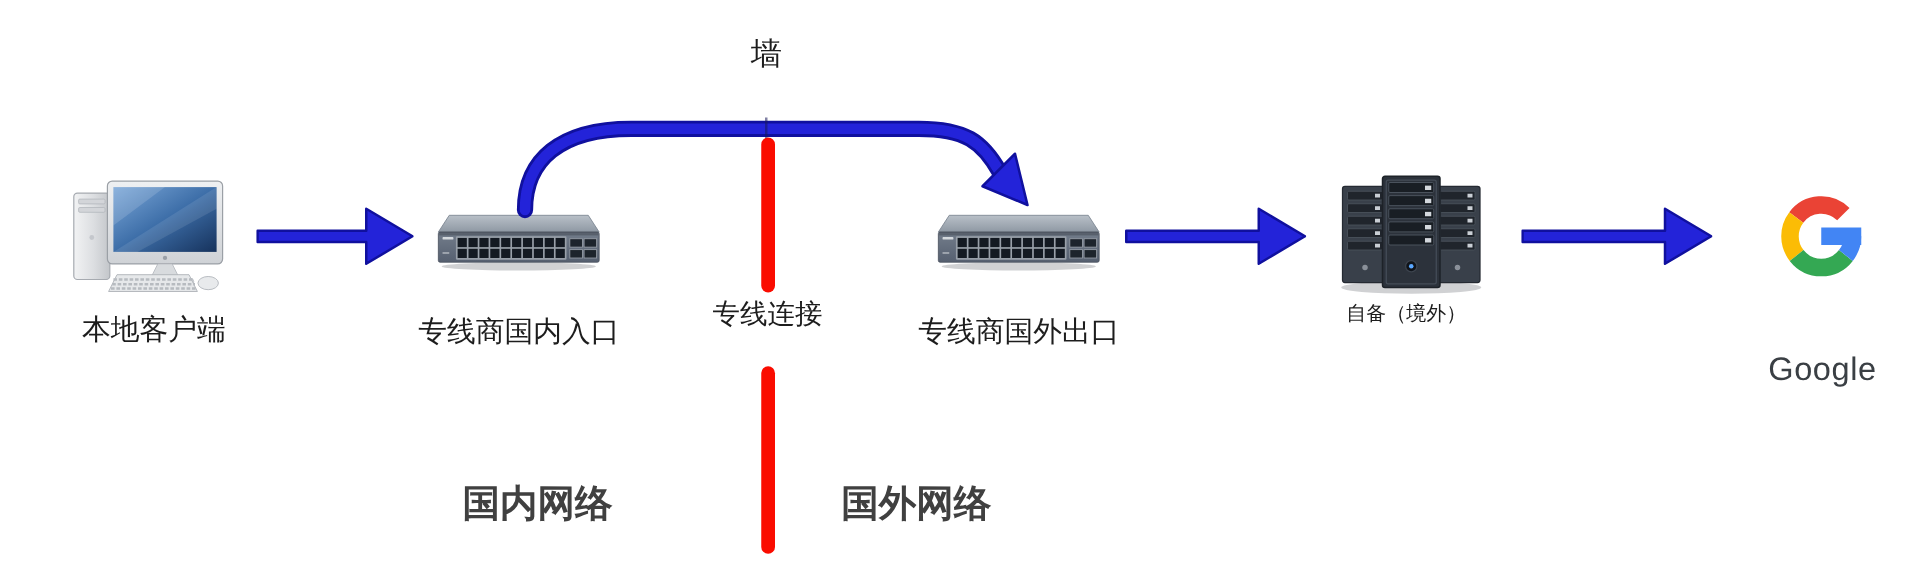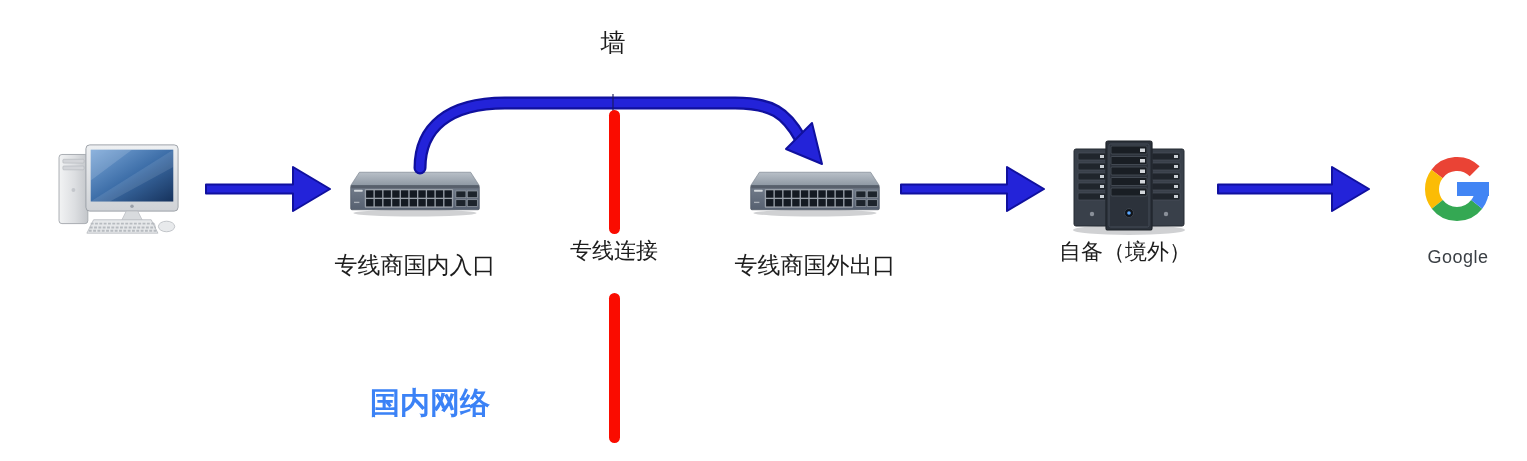--- a/index.html
+++ b/index.html
@@ -6,36 +6,36 @@
   #stage{
     position:relative;width:1527px;height:461px;background:#ffffff;
     font-family:"Liberation Sans","DejaVu Sans",sans-serif;
     overflow:hidden;color:#1d1d1d;
   }
   .abs{position:absolute;}
   .node-label{
     position:absolute;transform:translateX(-50%);
     font-size:23px;color:#1d1d1d;white-space:nowrap;text-align:center;
   }
-  .server-label{font-size:22px;line-height:26px;}
+  .server-label{font-size:16px;line-height:26px;}
   .wall-top-label{
     position:absolute;transform:translateX(-50%);
     font-size:25px;color:#1d1d1d;white-space:nowrap;
   }
   .gap-label{
     position:absolute;transform:translateX(-50%);
     font-size:22px;line-height:27px;text-align:left;color:#1d1d1d;white-space:nowrap;
   }
   .region-label{
     position:absolute;transform:translateX(-50%);
-    font-size:30px;font-weight:bold;color:#3b82f6;white-space:nowrap;
+    font-size:30px;font-weight:bold;color:#404040;white-space:nowrap;
   }
   .google-label{
     position:absolute;transform:translateX(-50%);
-    font-size:18px;color:#3a3f44;letter-spacing:.5px;white-space:nowrap;
+    font-size:26px;color:#3a3f44;letter-spacing:.5px;white-space:nowrap;margin-top:33px;
   }
   .red-seg{
     position:absolute;width:11px;background:#fa0c00;border-radius:6px;
   }
   .wall-tick{
     position:absolute;width:2px;height:18px;background:rgba(25,25,90,.55);
   }
   svg{display:block;}
 </style>
 </head>
@@ -70,20 +70,21 @@
     <polygon points="37,8 80,8 37,40" fill="#ffffff" opacity=".14"></polygon>
     <circle cx="80" cy="67" r="1.8" fill="#9aa0a8"></circle>
     <polygon points="74,72 86,72 92,84 68,84" fill="#d8dbde" stroke="#b4b8bd" stroke-width=".7"></polygon>
     <rect x="56" y="84" width="48" height="6" rx="3" fill="#e3e5e8" stroke="#b8bcc1" stroke-width=".7"></rect>
     <polygon points="40,81 100,81 107,95 33,95" fill="#e6e8ea" stroke="#b2b6bb" stroke-width=".8"></polygon>
     <line x1="37" y1="85" x2="103" y2="85" stroke="#b7bbc0" stroke-width="2" stroke-dasharray="3,1.5"></line>
     <line x1="36" y1="89" x2="105" y2="89" stroke="#b7bbc0" stroke-width="2" stroke-dasharray="3,1.5"></line>
     <line x1="35" y1="92.5" x2="106" y2="92.5" stroke="#b7bbc0" stroke-width="2" stroke-dasharray="3,1.5"></line>
     <ellipse cx="116" cy="88" rx="8.5" ry="5.5" fill="#e8eaec" stroke="#b5b9be" stroke-width=".8"></ellipse>
   </svg>
+  <div class="node-label" style="left:123px;top:248px">本地客户端</div>
 
   <svg class="abs" style="left:205px;top:164px" width="126" height="50">
     <polygon points="1,20.5 88,20.5 88,3 125,25 88,47 88,29.5 1,29.5" fill="#2323d9" stroke="#10109e" stroke-width="2" stroke-linejoin="round"></polygon>
   </svg>
 
   <svg class="abs" style="left:348px;top:164px" width="134" height="54" viewBox="0 0 200 80">
     <defs>
       <linearGradient id="swtop" x1="0" y1="0" x2="0" y2="1">
         <stop offset="0" stop-color="#b9c0c8"></stop>
           <stop offset="1" stop-color="#8e98a3"></stop>
@@ -252,14 +253,15 @@
   <svg class="abs" style="left:1421px;top:153px" width="72" height="72" viewBox="0 0 72 72">
     <path d="M 53.68 18.32 A 25 25 0 0 0 16.03 20.95" fill="none" stroke="#ea4335" stroke-width="14"></path>
     <path d="M 16.03 20.95 A 25 25 0 0 0 16.30 51.40" fill="none" stroke="#fbbc05" stroke-width="14"></path>
     <path d="M 16.30 51.40 A 25 25 0 0 0 55.70 51.40" fill="none" stroke="#34a853" stroke-width="14"></path>
     <path d="M 55.70 51.40 A 25 25 0 0 0 61 36" fill="none" stroke="#4285f4" stroke-width="14"></path>
     <rect x="36" y="29" width="32" height="14" fill="#4285f4"></rect>
   </svg>
   <div class="google-label" style="left:1458px;top:247px">Google</div>
 
   <div class="region-label" style="left:430px;top:383px">国内网络</div>
+  <div class="region-label" style="left:733px;top:383px">国外网络</div>
 
 </div>
 
 </body></html>

